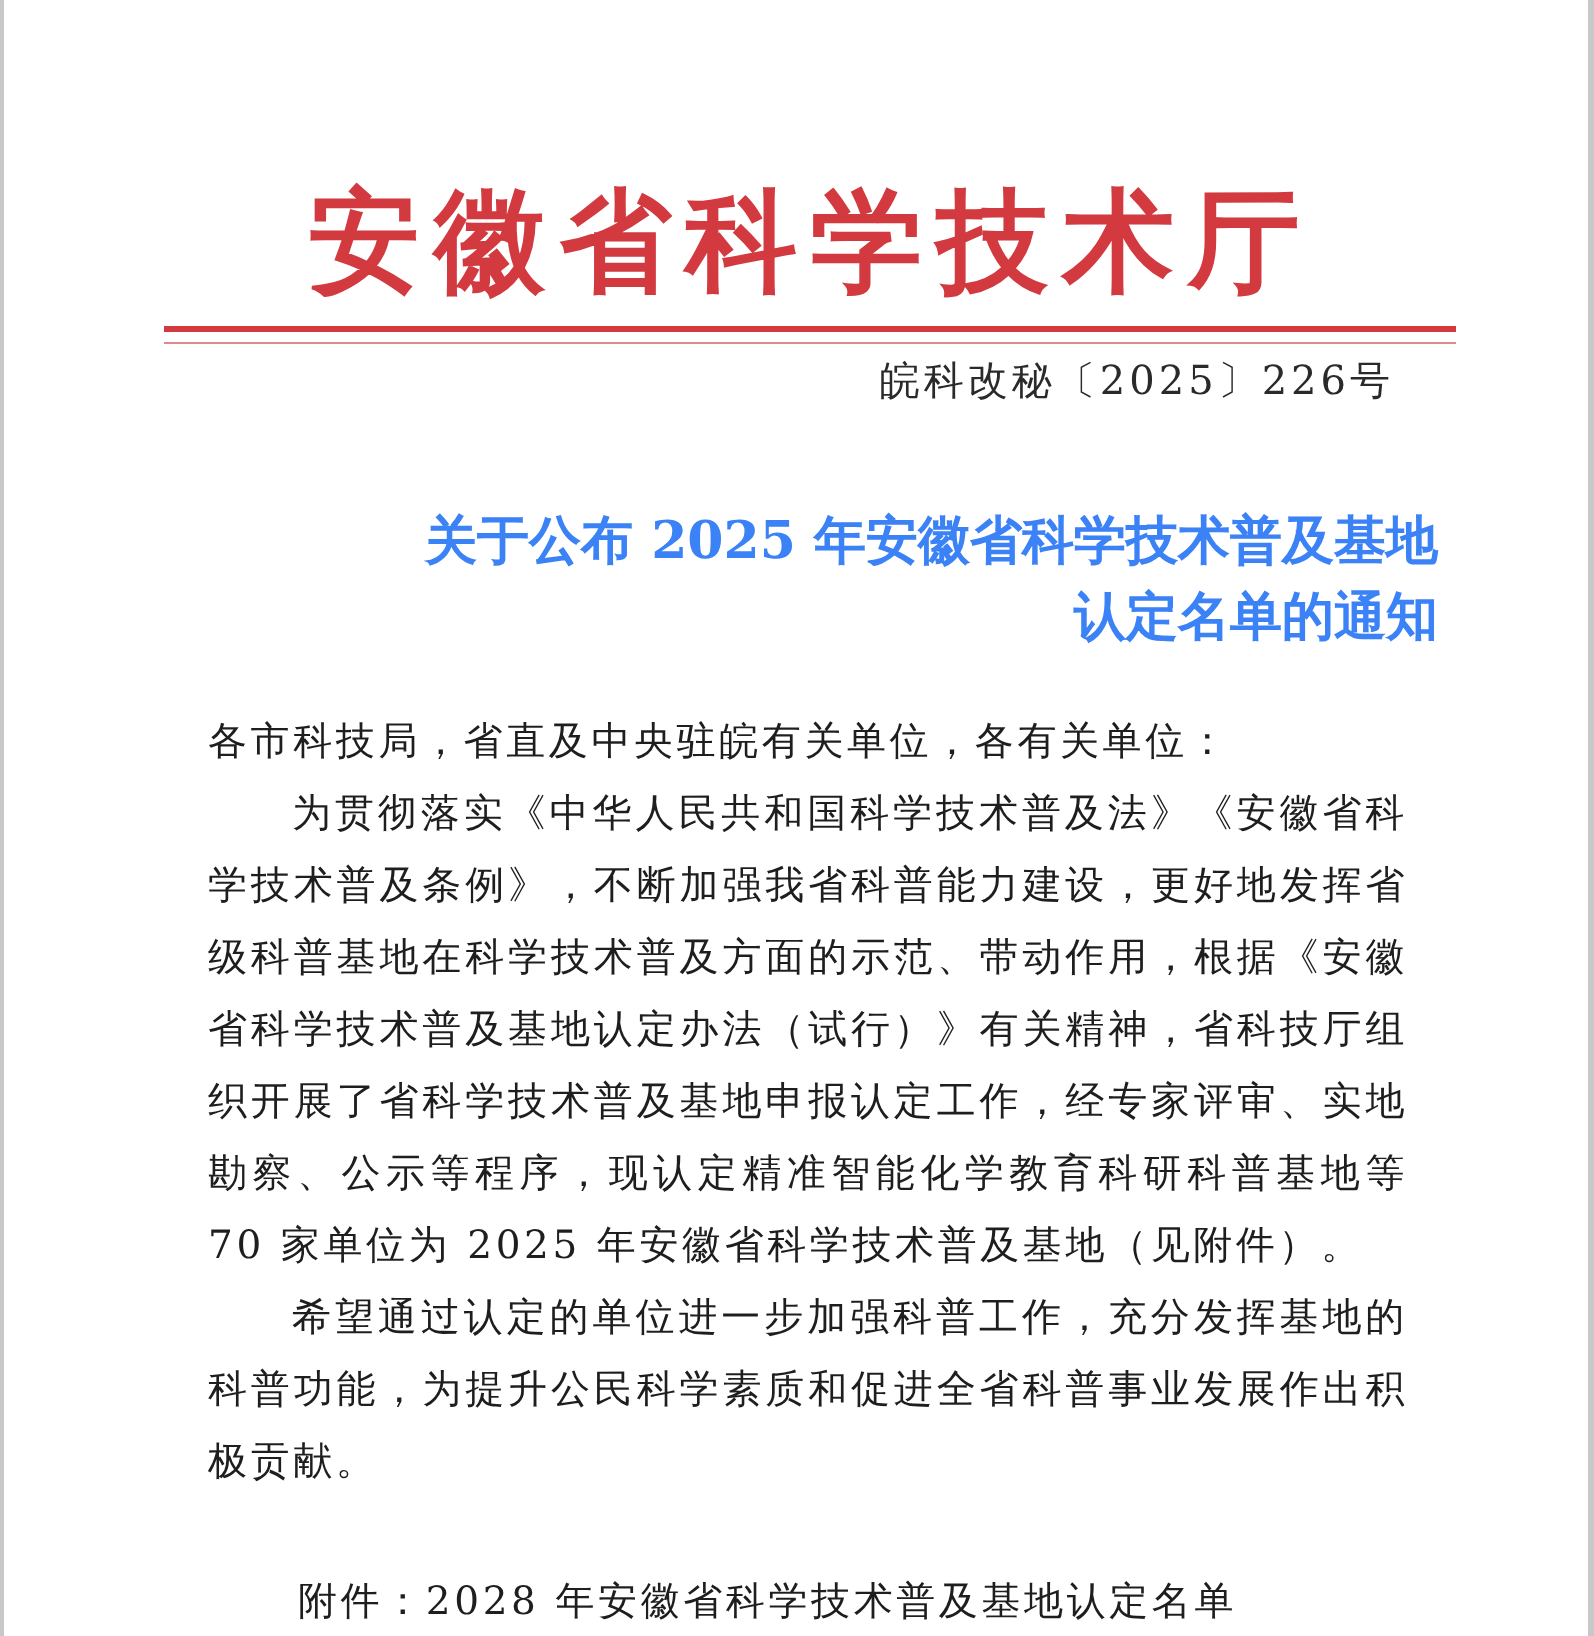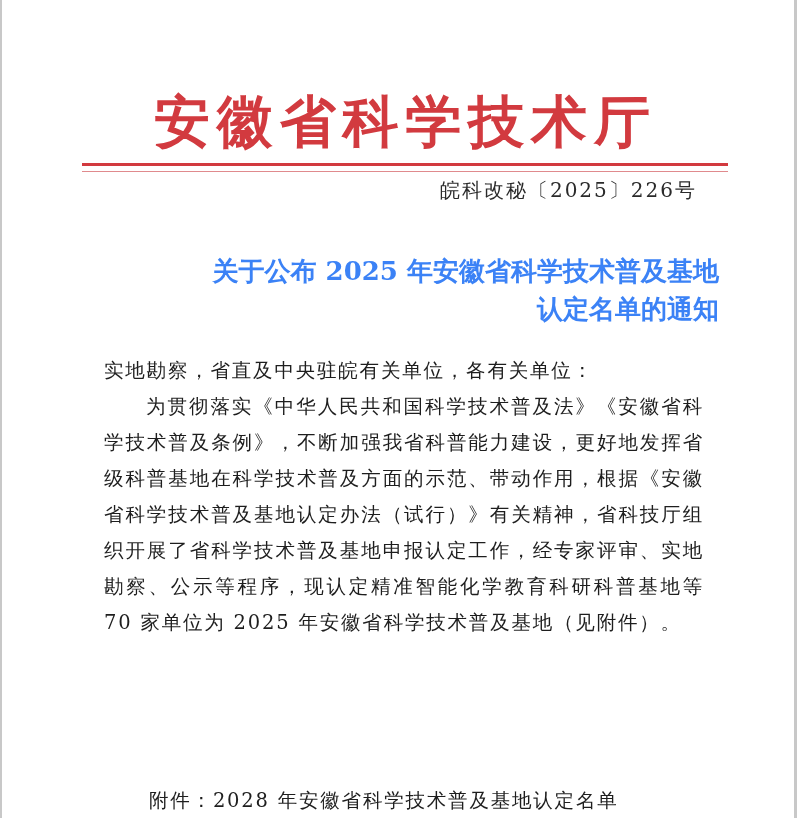--- a/index.html
+++ b/index.html
@@ -78,19 +78,20 @@
   <div class="rule-thin"></div>
 
   <div class="docno">皖科改秘〔2025〕226号</div>
 
   <div class="title">
     <div>关于公布 2025 年安徽省科学技术普及基地</div>
     <div>认定名单的通知</div>
   </div>
 
   <div class="body">
-    <p>实地勘察，省直及中央驻皖有关单位，各有关单位：</p>
+    <p>各市科技局，省直及中央驻皖有关单位，各有关单位：</p>
     <p class="indent">为贯彻落实《中华人民共和国科学技术普及法》《安徽省科学技术普及条例》，不断加强我省科普能力建设，更好地发挥省级科普基地在科学技术普及方面的示范、带动作用，根据《安徽省科学技术普及基地认定办法（试行）》有关精神，省科技厅组织开展了省科学技术普及基地申报认定工作，经专家评审、实地勘察、公示等程序，现认定精准智能化学教育科研科普基地等 70 家单位为 2025 年安徽省科学技术普及基地（见附件）。</p>
+    <p class="indent">希望通过认定的单位进一步加强科普工作，充分发挥基地的科普功能，为提升公民科学素质和促进全省科普事业发展作出积极贡献。</p>
   </div>
 
   <div class="attachment">附件：2028 年安徽省科学技术普及基地认定名单</div>
 
 </div>
 
 </body></html>

